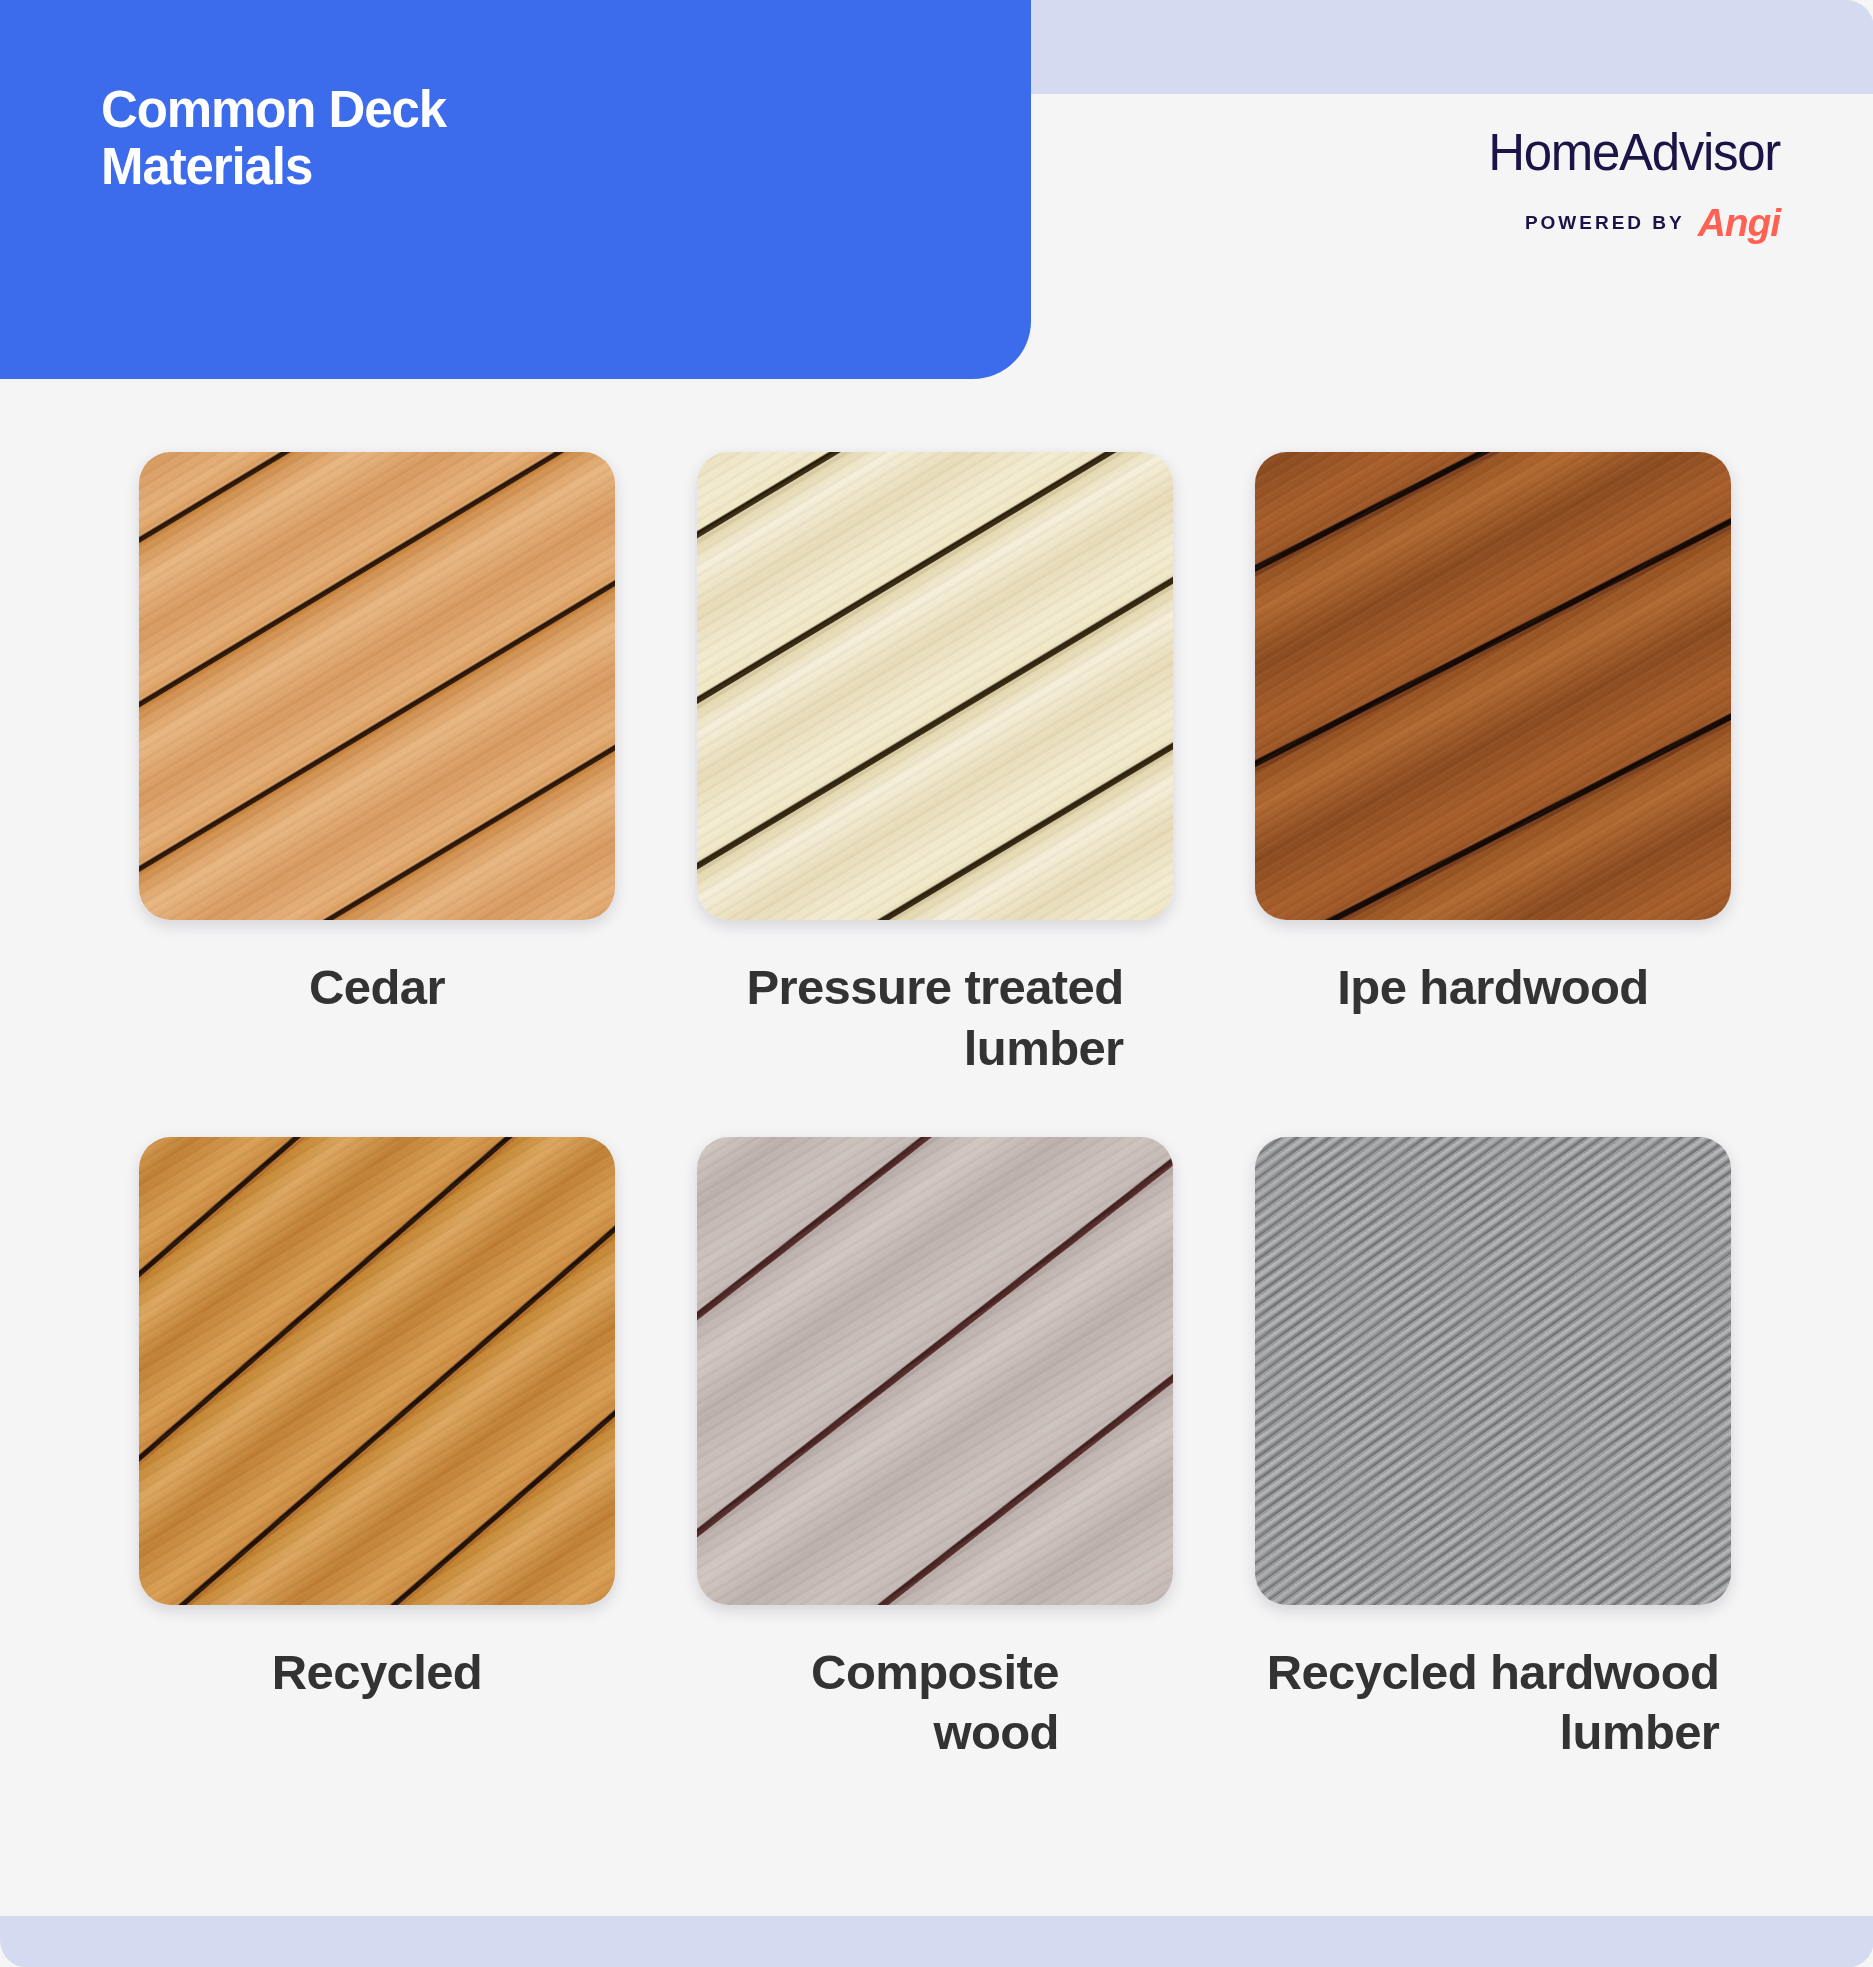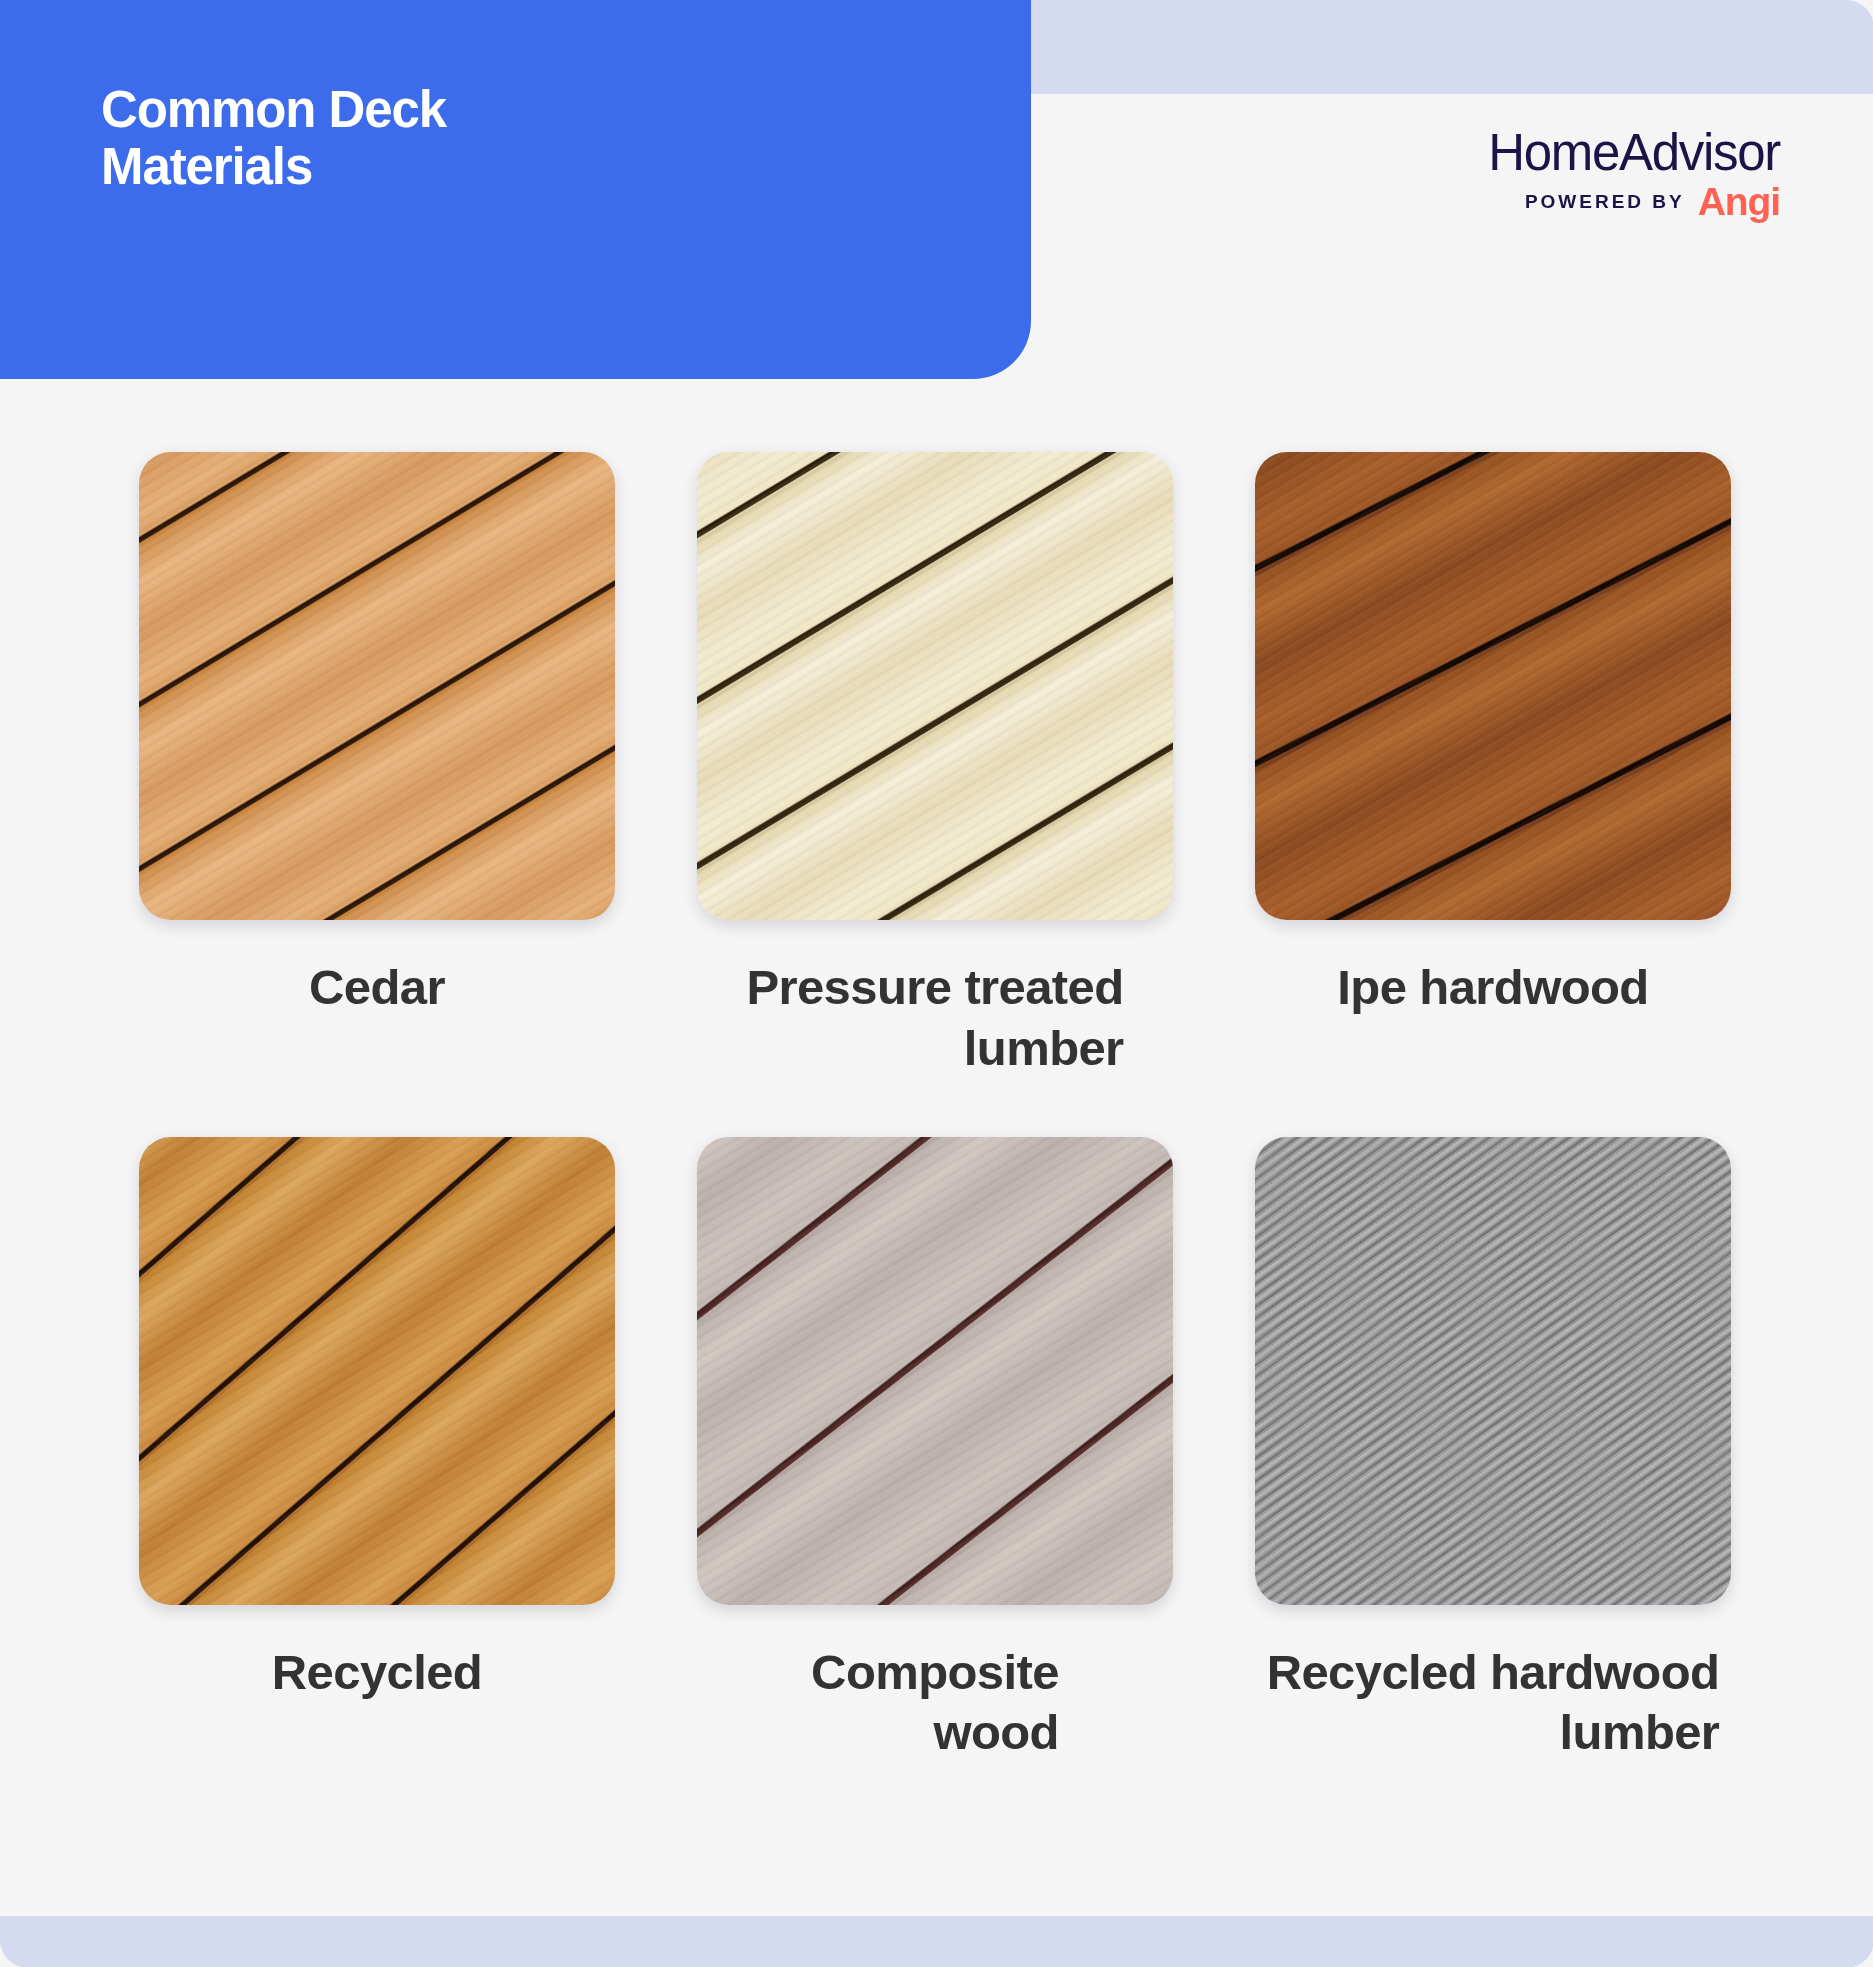--- a/index.html
+++ b/index.html
@@ -76,40 +76,41 @@
 
   .logo-wordmark {
     font-size: 51px;
     font-weight: normal;
     color: #1b1446;
     letter-spacing: -1.3px;
     line-height: 1;
   }
 
   .logo-sub {
-    margin-top: 4px;
+    margin-top: 25px;
     display: flex;
     align-items: center;
     justify-content: flex-end;
     gap: 13px;
   }
 
   .logo-powered {
     font-size: 19px;
     font-weight: bold;
     color: #1b1446;
     letter-spacing: 3px;
   }
 
   .logo-angi {
     font-size: 39px;
     font-weight: bold;
     color: #ff6153;
     letter-spacing: -1.1px;
     line-height: 1;
+    font-style: italic;
   }
 
   
   .grid {
     position: absolute;
     top: 452px;
     left: 139px;
     width: 1604px;
     display: grid;
     grid-template-columns: repeat(3, 476px);

